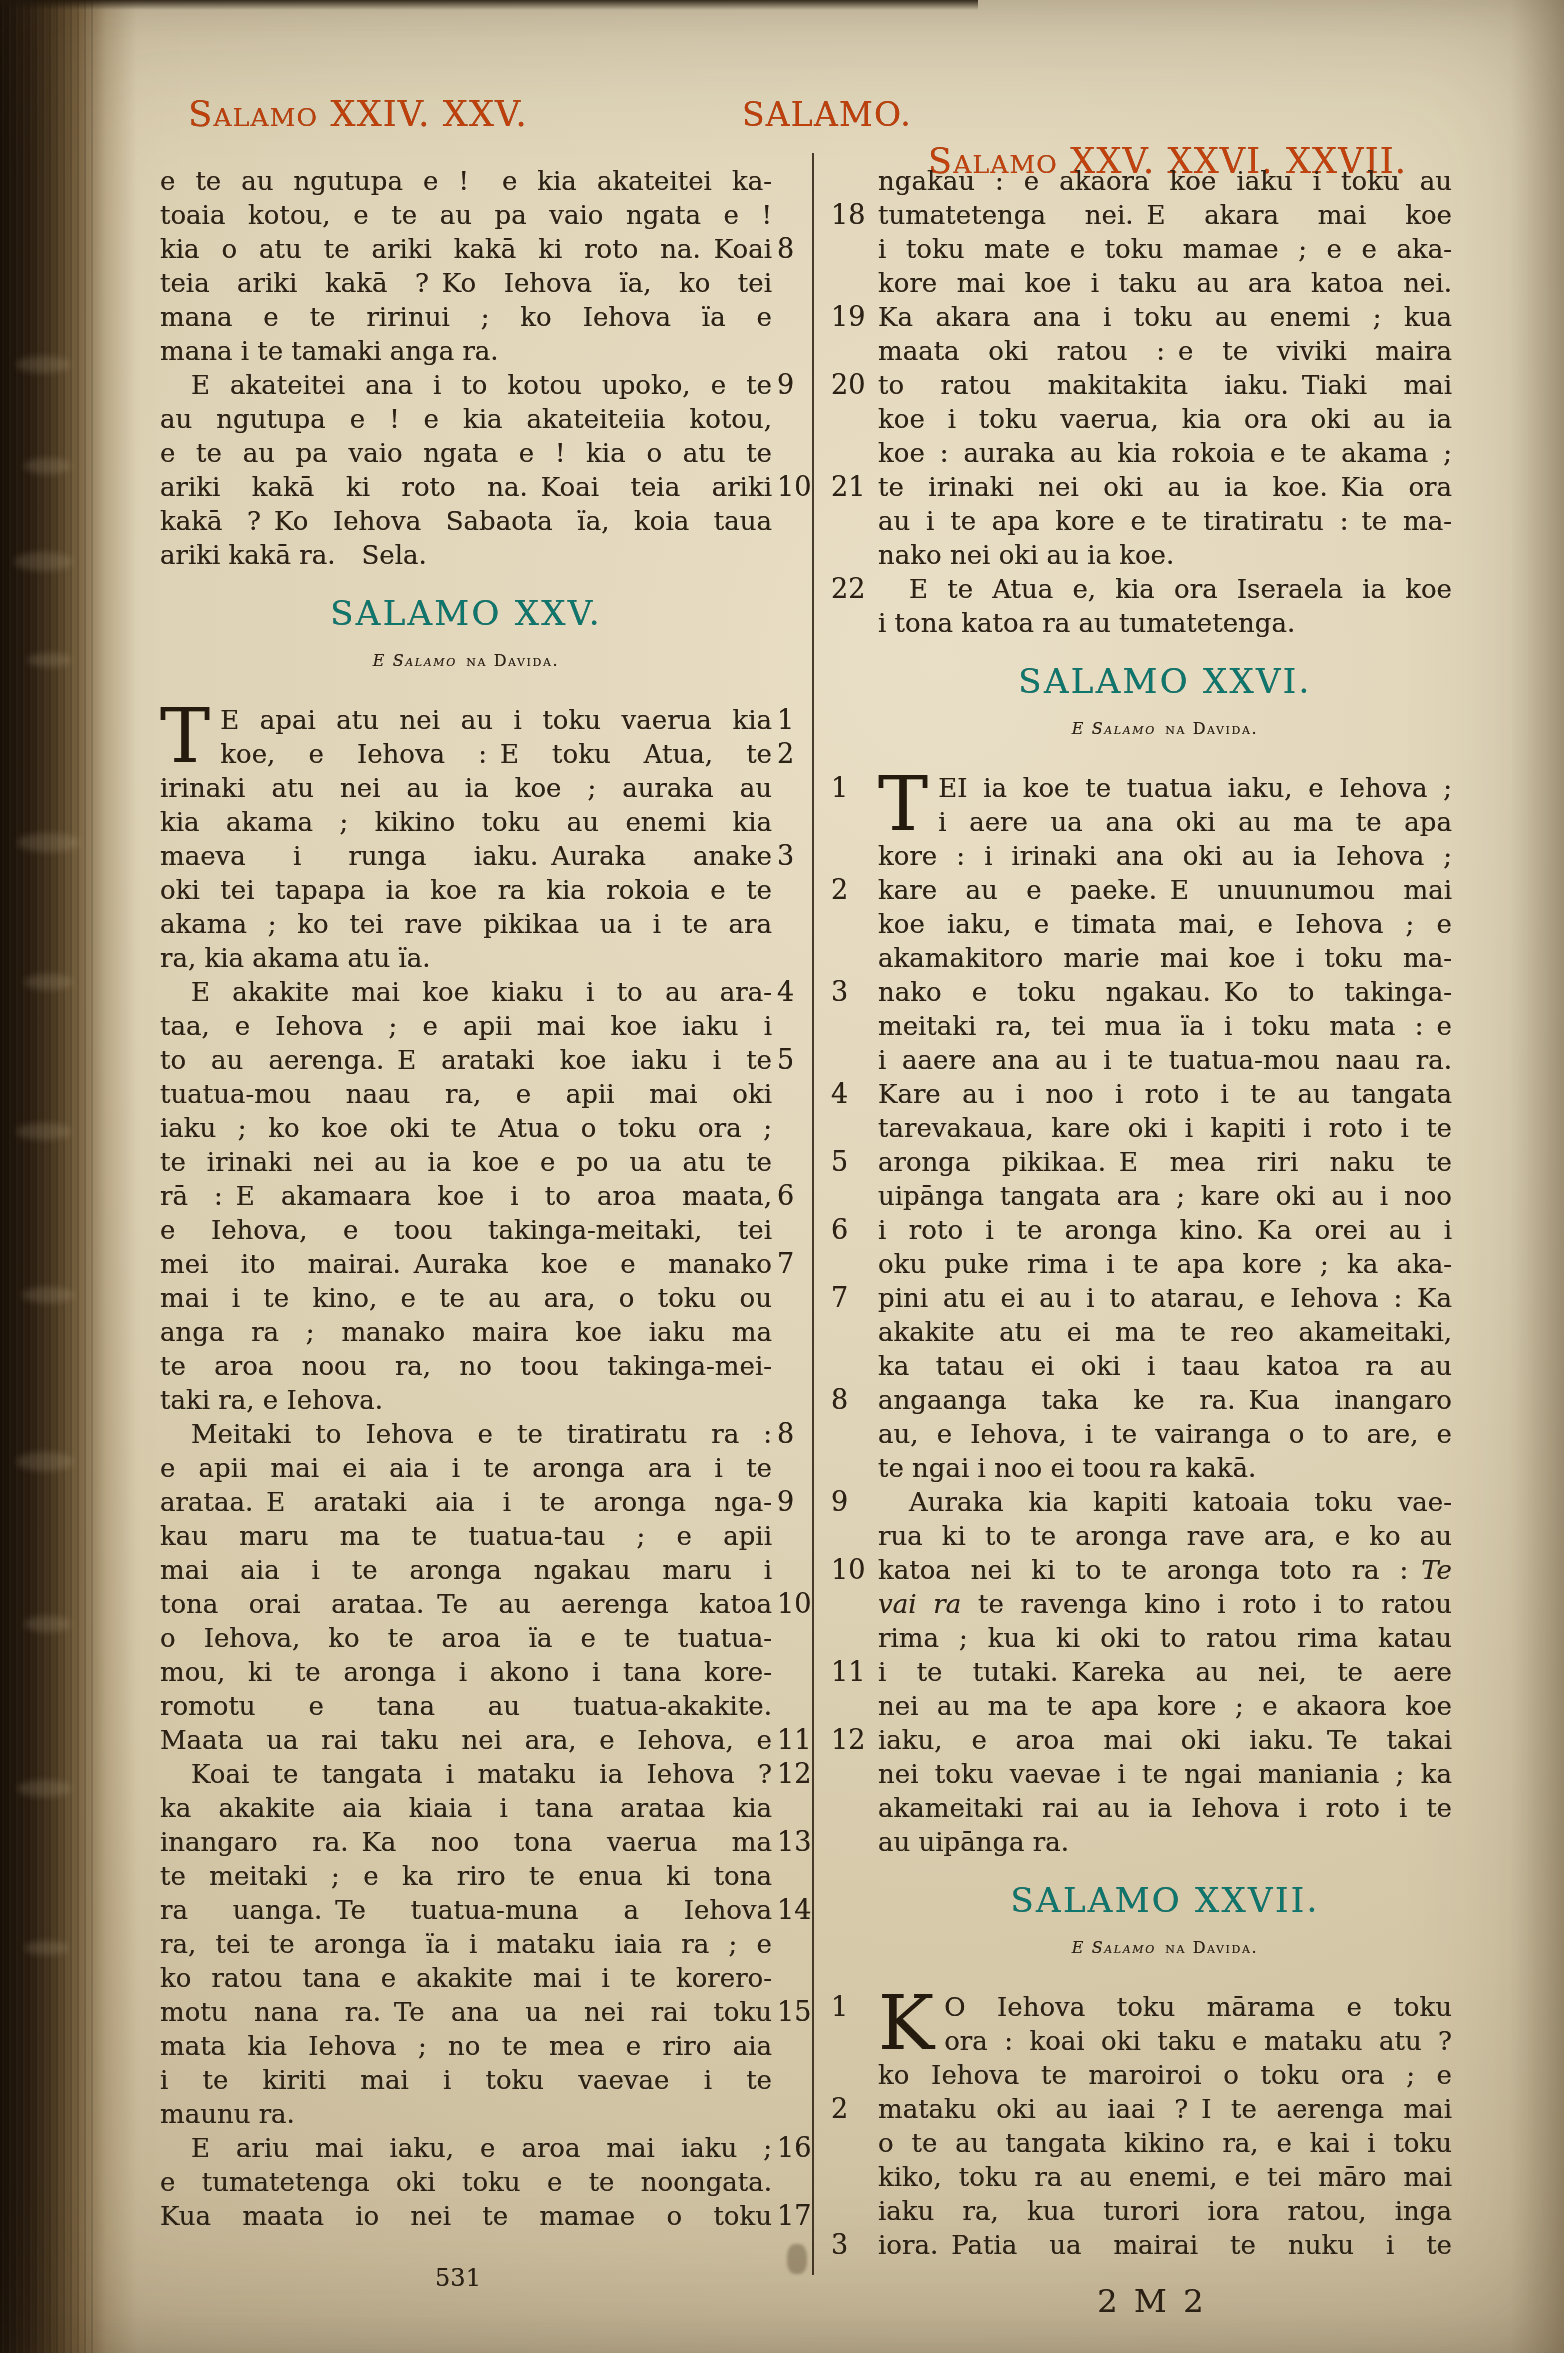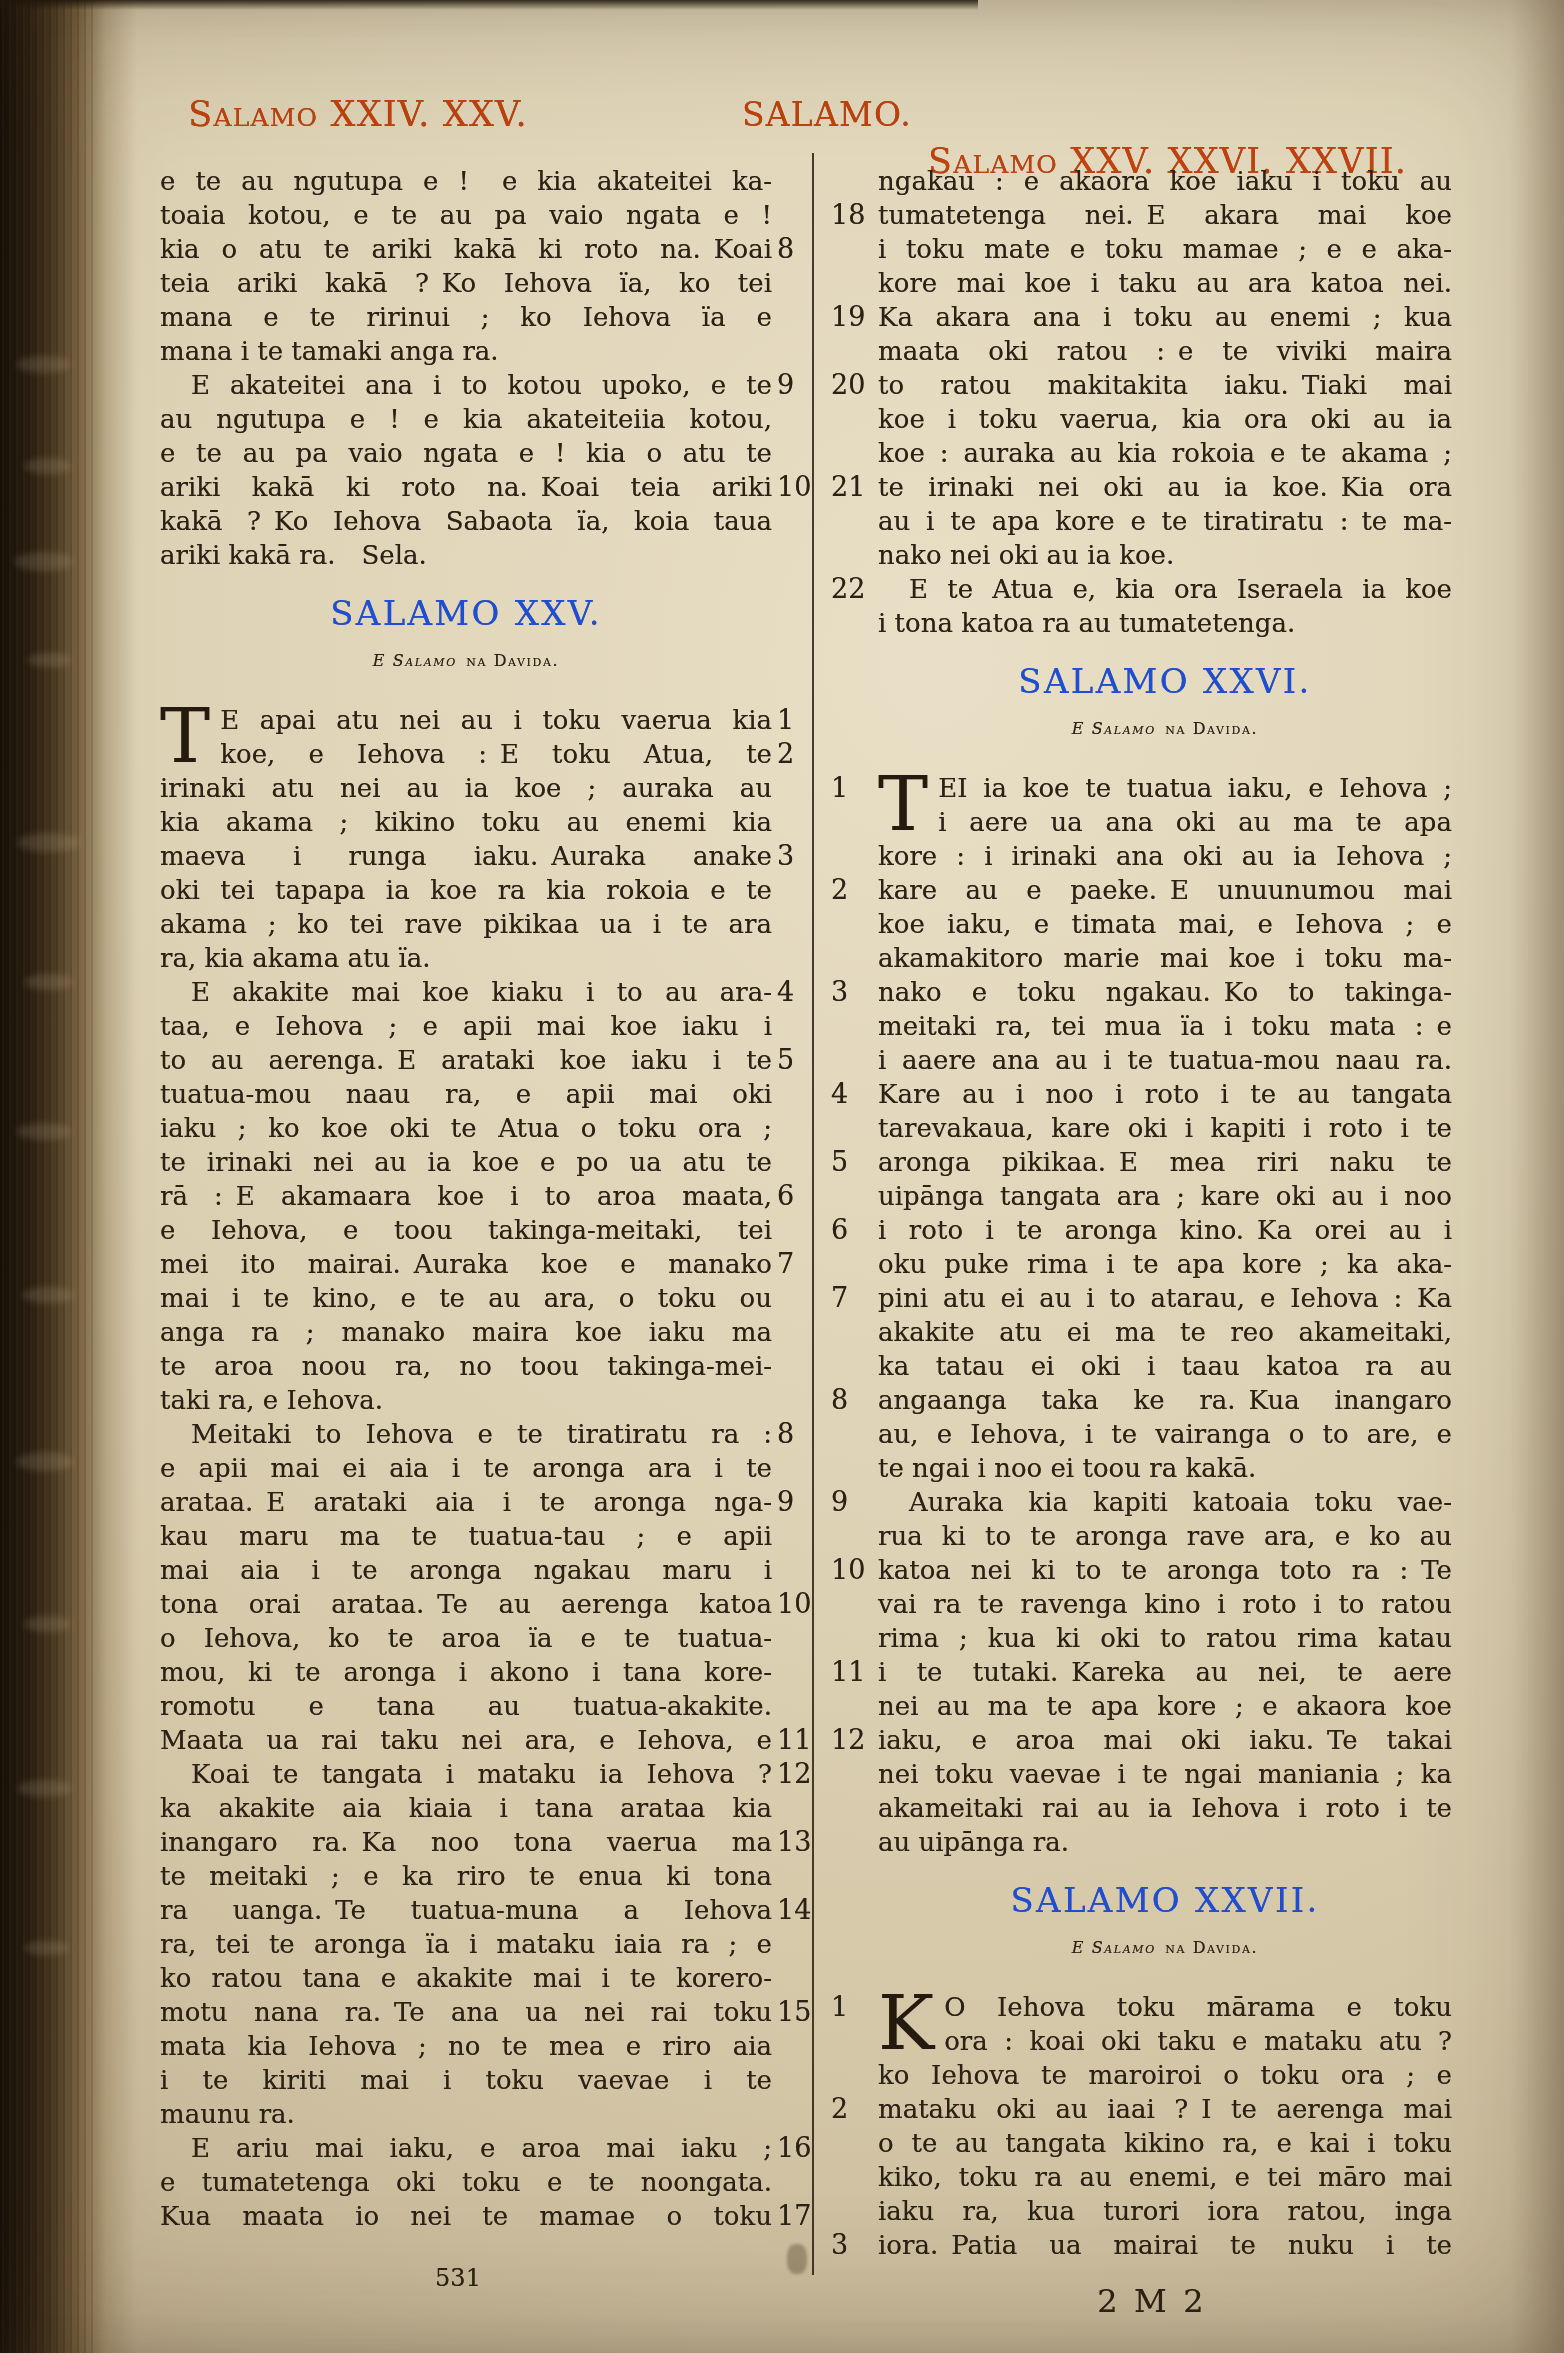--- a/index.html
+++ b/index.html
@@ -34,24 +34,24 @@
   .col{position:absolute;top:164px;font-size:26px;line-height:34px;
     text-shadow:0 0 0.5px rgba(43,33,21,.6);}
   #col-left{left:160px;width:612px;}
   #col-right{left:878px;width:574px;}
   .line{position:relative;height:34px;text-align:justify;text-align-last:justify;}
   .line.pend{text-align-last:left;}
   .line.indent{text-indent:31px;}
   .num{position:absolute;top:0;font-size:27px;text-indent:0;}
   #col-left .num{left:617px;width:39px;text-align:center;}
   #col-right .num{left:-47px;width:36px;text-align:left;}
-  .it{}
+  .it{font-style:italic;}
 
   .psalm-head{height:38px;line-height:38px;margin-top:22px;text-align:center;text-align-last:center;
-    font-size:34px;letter-spacing:2.3px;color:#1d4ed8;}
+    font-size:34px;letter-spacing:2.3px;color:#0f766e;}
   .psalm-sub{height:23.5px;line-height:23.5px;margin:17px 0 30.5px;text-align:right;text-align-last:center;
     font-size:16px;letter-spacing:0.8px;}
   .psalm-sub .s-it{font-style:italic;font-variant:small-caps;letter-spacing:1.6px;}
   .psalm-sub .s-rm{font-variant:small-caps;letter-spacing:1.6px;margin-left:9.4px;}
 
   .dropblock{position:relative;}
   .dropcap{float:left;font-size:75px;line-height:59px;height:64px;margin:3.9px 10.2px 0 0;color:#241a0e;}
 
   .footer{position:absolute;font-size:24px;text-align:center;
     text-shadow:0 0 0.5px rgba(43,33,21,.6);}

